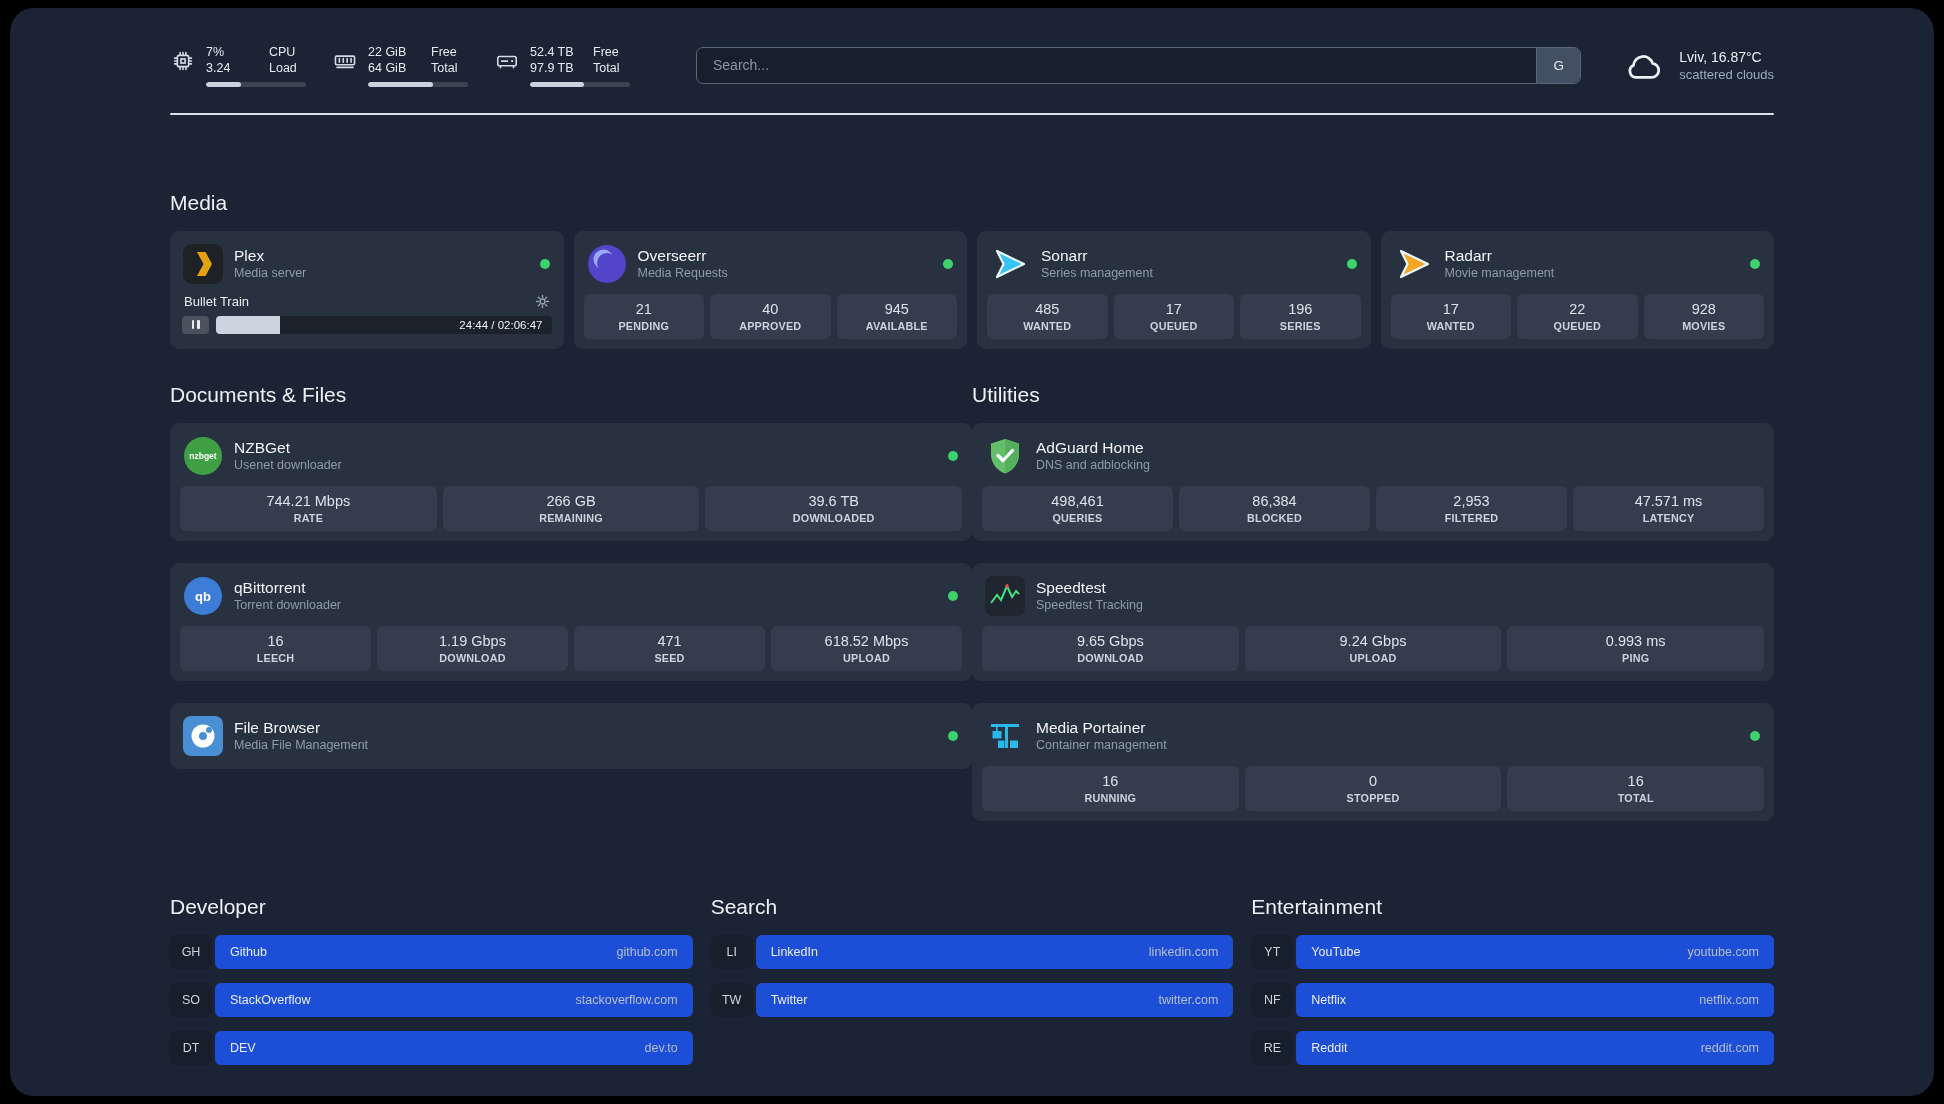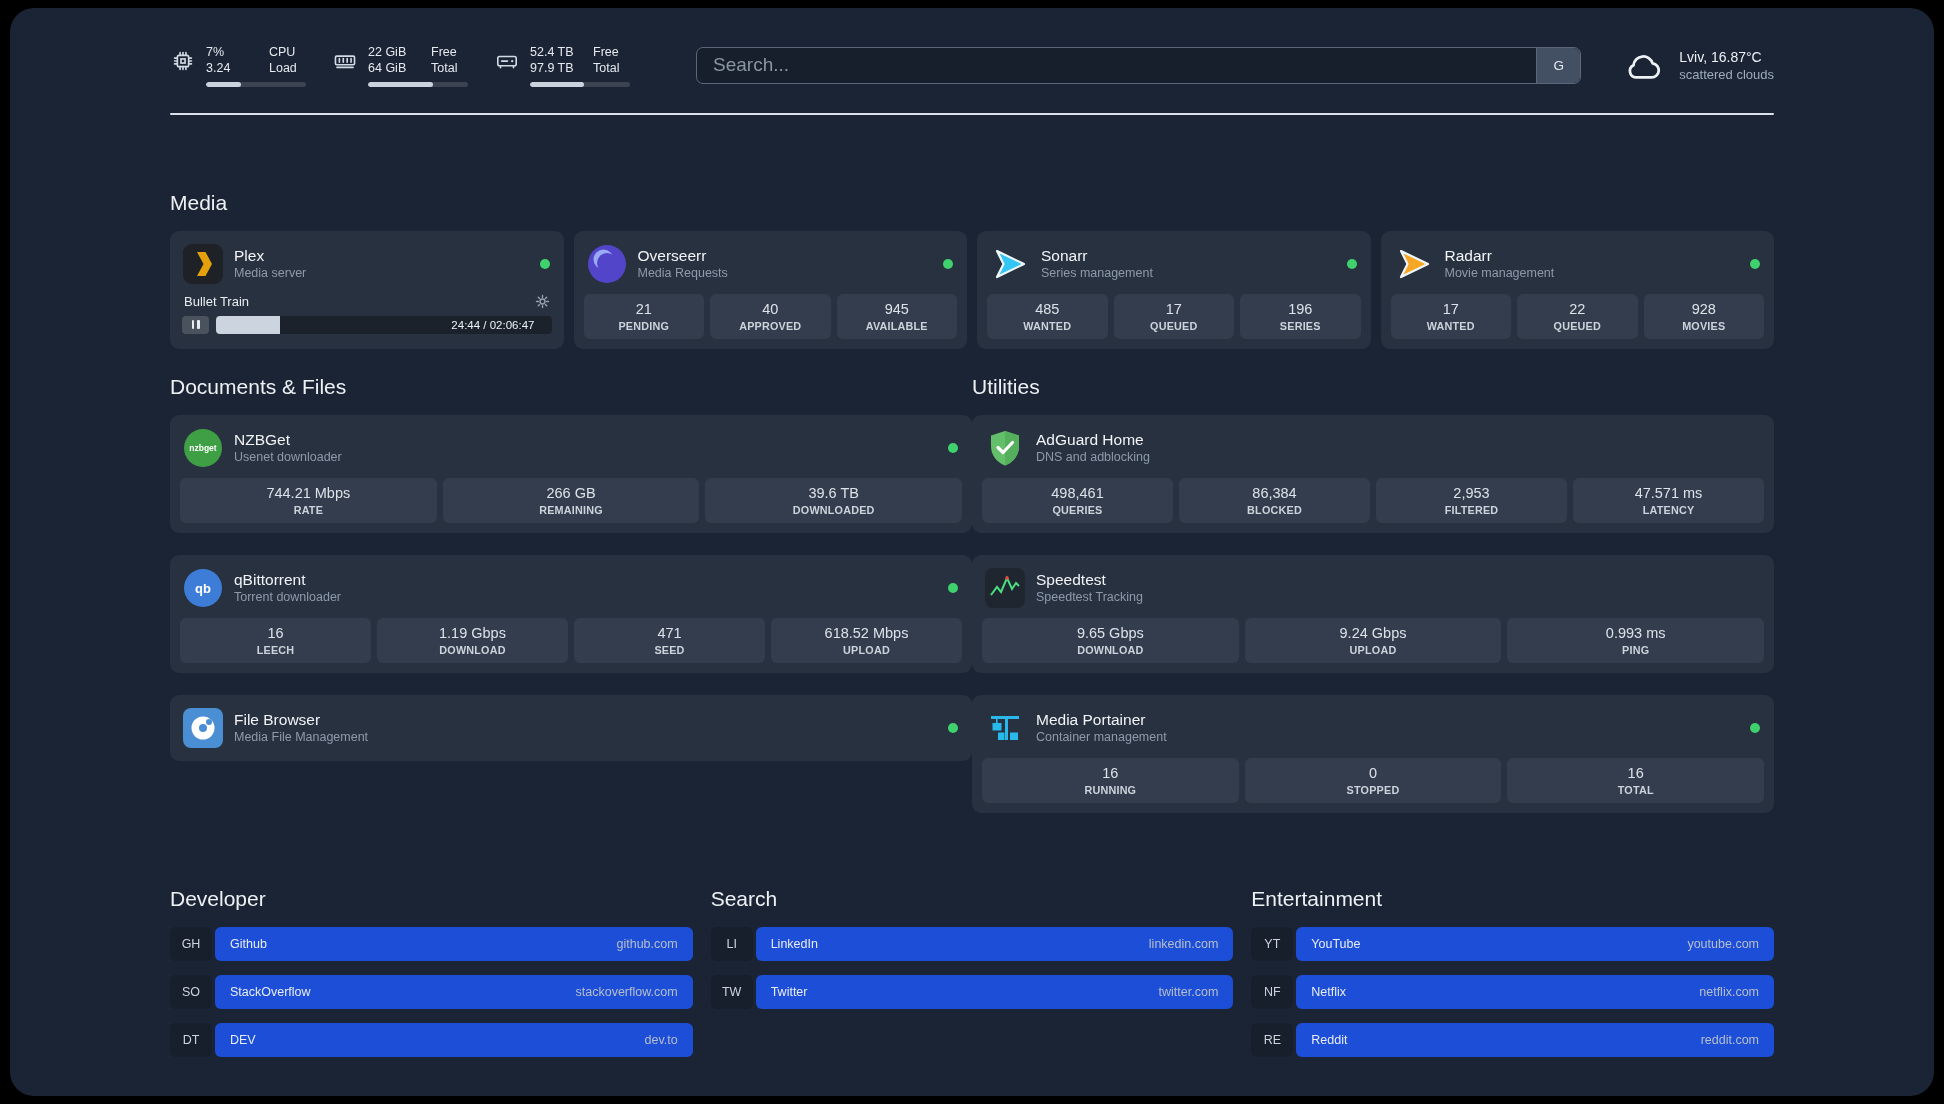--- a/index.html
+++ b/index.html
@@ -10,21 +10,21 @@
   
   .topbar{display:flex;align-items:center;}
   .res{display:flex;gap:10px;margin-right:26px;align-items:flex-start;}
   .res-icon{width:26px;height:26px;color:#d2dae4;margin-top:4px;flex:0 0 auto;}
   .res-body{min-width:100px;}
   .res-rows{display:flex;gap:16px;font-size:12.5px;color:#e6eaef;line-height:1.3;}
   .res-vals{min-width:47px;}
   .res-bar{margin-top:5px;height:5px;border-radius:3px;background:rgba(255,255,255,.14);overflow:hidden;}
   .res-bar-fill{height:100%;background:#c9d2dd;border-radius:3px;}
   .searchbox{flex:1;margin:0 40px;position:relative;height:37px;}
-  .search{width:100%;height:100%;box-sizing:border-box;background:rgba(10,15,24,.25);border:1px solid #5b6678;border-radius:7px;color:#dfe4ea;font-size:19px;padding:0 58px 0 16px;outline:none;font-family:inherit;}
+  .search{width:100%;height:100%;box-sizing:border-box;background:rgba(10,15,24,.25);border:1px solid #5b6678;border-radius:7px;color:#dfe4ea;font-size:14px;padding:0 58px 0 16px;outline:none;font-family:inherit;}
   .search::placeholder{color:#8a95a4;}
   .search-btn{position:absolute;right:1px;top:1px;bottom:1px;width:44px;background:#434f63;border:none;border-left:1px solid #5b6678;border-radius:0 6px 6px 0;color:#e6eaef;font-size:13.5px;display:flex;align-items:center;justify-content:center;cursor:pointer;font-family:inherit;}
   .weather{display:flex;align-items:center;gap:12px;}
   .weather-icon{width:46px;height:38px;color:#eef2f6;flex:0 0 auto;}
   .weather-loc{font-size:14px;color:#eef1f5;}
   .weather-cond{font-size:13px;color:#9fabba;margin-top:2px;}
   .divider{margin-top:26px;height:2px;background:#d9e0e8;border-radius:1px;}
 
   
   .section-title{font-size:21px;color:#eef1f4;font-weight:500;margin:0 0 16px 0;}
@@ -34,33 +34,33 @@
   .card-head{display:flex;align-items:center;gap:11px;padding:3px 4px 10px 3px;cursor:pointer;text-decoration:none;}
   .card.plain .card-head{padding-bottom:3px;}
   .app-icon{width:40px;height:40px;flex:0 0 auto;}
   .card-name{font-size:15.5px;color:#f2f4f7;font-weight:500;}
   .card-desc{font-size:12.5px;color:#8e9aab;margin-top:1px;}
   .status-dot{margin-left:auto;width:10px;height:10px;border-radius:50%;background:#3ed16d;flex:0 0 auto;}
   .stats{display:flex;gap:6px;}
   .stat{flex:1;background:#333d4d;border-radius:6px;text-align:center;padding:7px 4px;}
   .stat-value{font-size:14.5px;color:#dde2e9;}
   .stat-label{font-size:10.8px;font-weight:700;color:#ccd3db;margin-top:3px;letter-spacing:.2px;}
-  .cols{display:grid;grid-template-columns:1fr 1fr;margin-top:26px;}
+  .cols{display:grid;grid-template-columns:1fr 1fr;margin-top:34px;}
   .col-cards{display:flex;flex-direction:column;gap:22px;}
 
   
   .player{padding:0 2px;}
   .player-head{display:flex;justify-content:space-between;align-items:center;padding:0 2px 7px 2px;font-size:13px;color:#e9edf1;}
   .gear-btn{background:none;border:none;padding:0;cursor:pointer;line-height:0;}
   .player-row{display:flex;align-items:center;gap:7px;}
   .pause-btn{width:27px;height:18px;background:rgba(255,255,255,.16);border-radius:4px;display:flex;align-items:center;justify-content:center;gap:3px;border:none;cursor:pointer;flex:0 0 auto;}
   .pause-bar{width:2.5px;height:9px;background:#e8ecf1;border-radius:1px;}
   .ptrack{flex:1;height:18px;background:rgba(0,0,0,.30);border-radius:4px;position:relative;overflow:hidden;}
   .ptrack-fill{height:100%;background:#ccd4df;}
-  .ptime{position:absolute;right:17px;top:50%;transform:translateY(-50%);font-size:11.5px;color:#eff2f6;white-space:nowrap;}
+  .ptime{position:absolute;right:9px;top:50%;transform:translateY(-50%);font-size:11.5px;color:#eff2f6;white-space:nowrap;}
 
   
   .bookmarks{display:grid;grid-template-columns:repeat(3,1fr);gap:18px;margin-top:74px;padding-bottom:24px;}
   .bm-list{display:flex;flex-direction:column;gap:14px;}
   .bm-row{display:flex;gap:3px;height:34px;cursor:pointer;text-decoration:none;}
   .bm-abbr{width:42px;background:#171f2c;border-radius:6px;display:flex;align-items:center;justify-content:center;font-size:12.5px;color:#ccd3dc;flex:0 0 auto;}
   .bm-bar{flex:1;background:#1d4ed8;border-radius:6px;display:flex;align-items:center;justify-content:space-between;padding:0 15px;font-size:12.5px;}
   .bm-name{color:#e9edf1;}
   .bm-url{color:#b7bfca;}
 </style>

